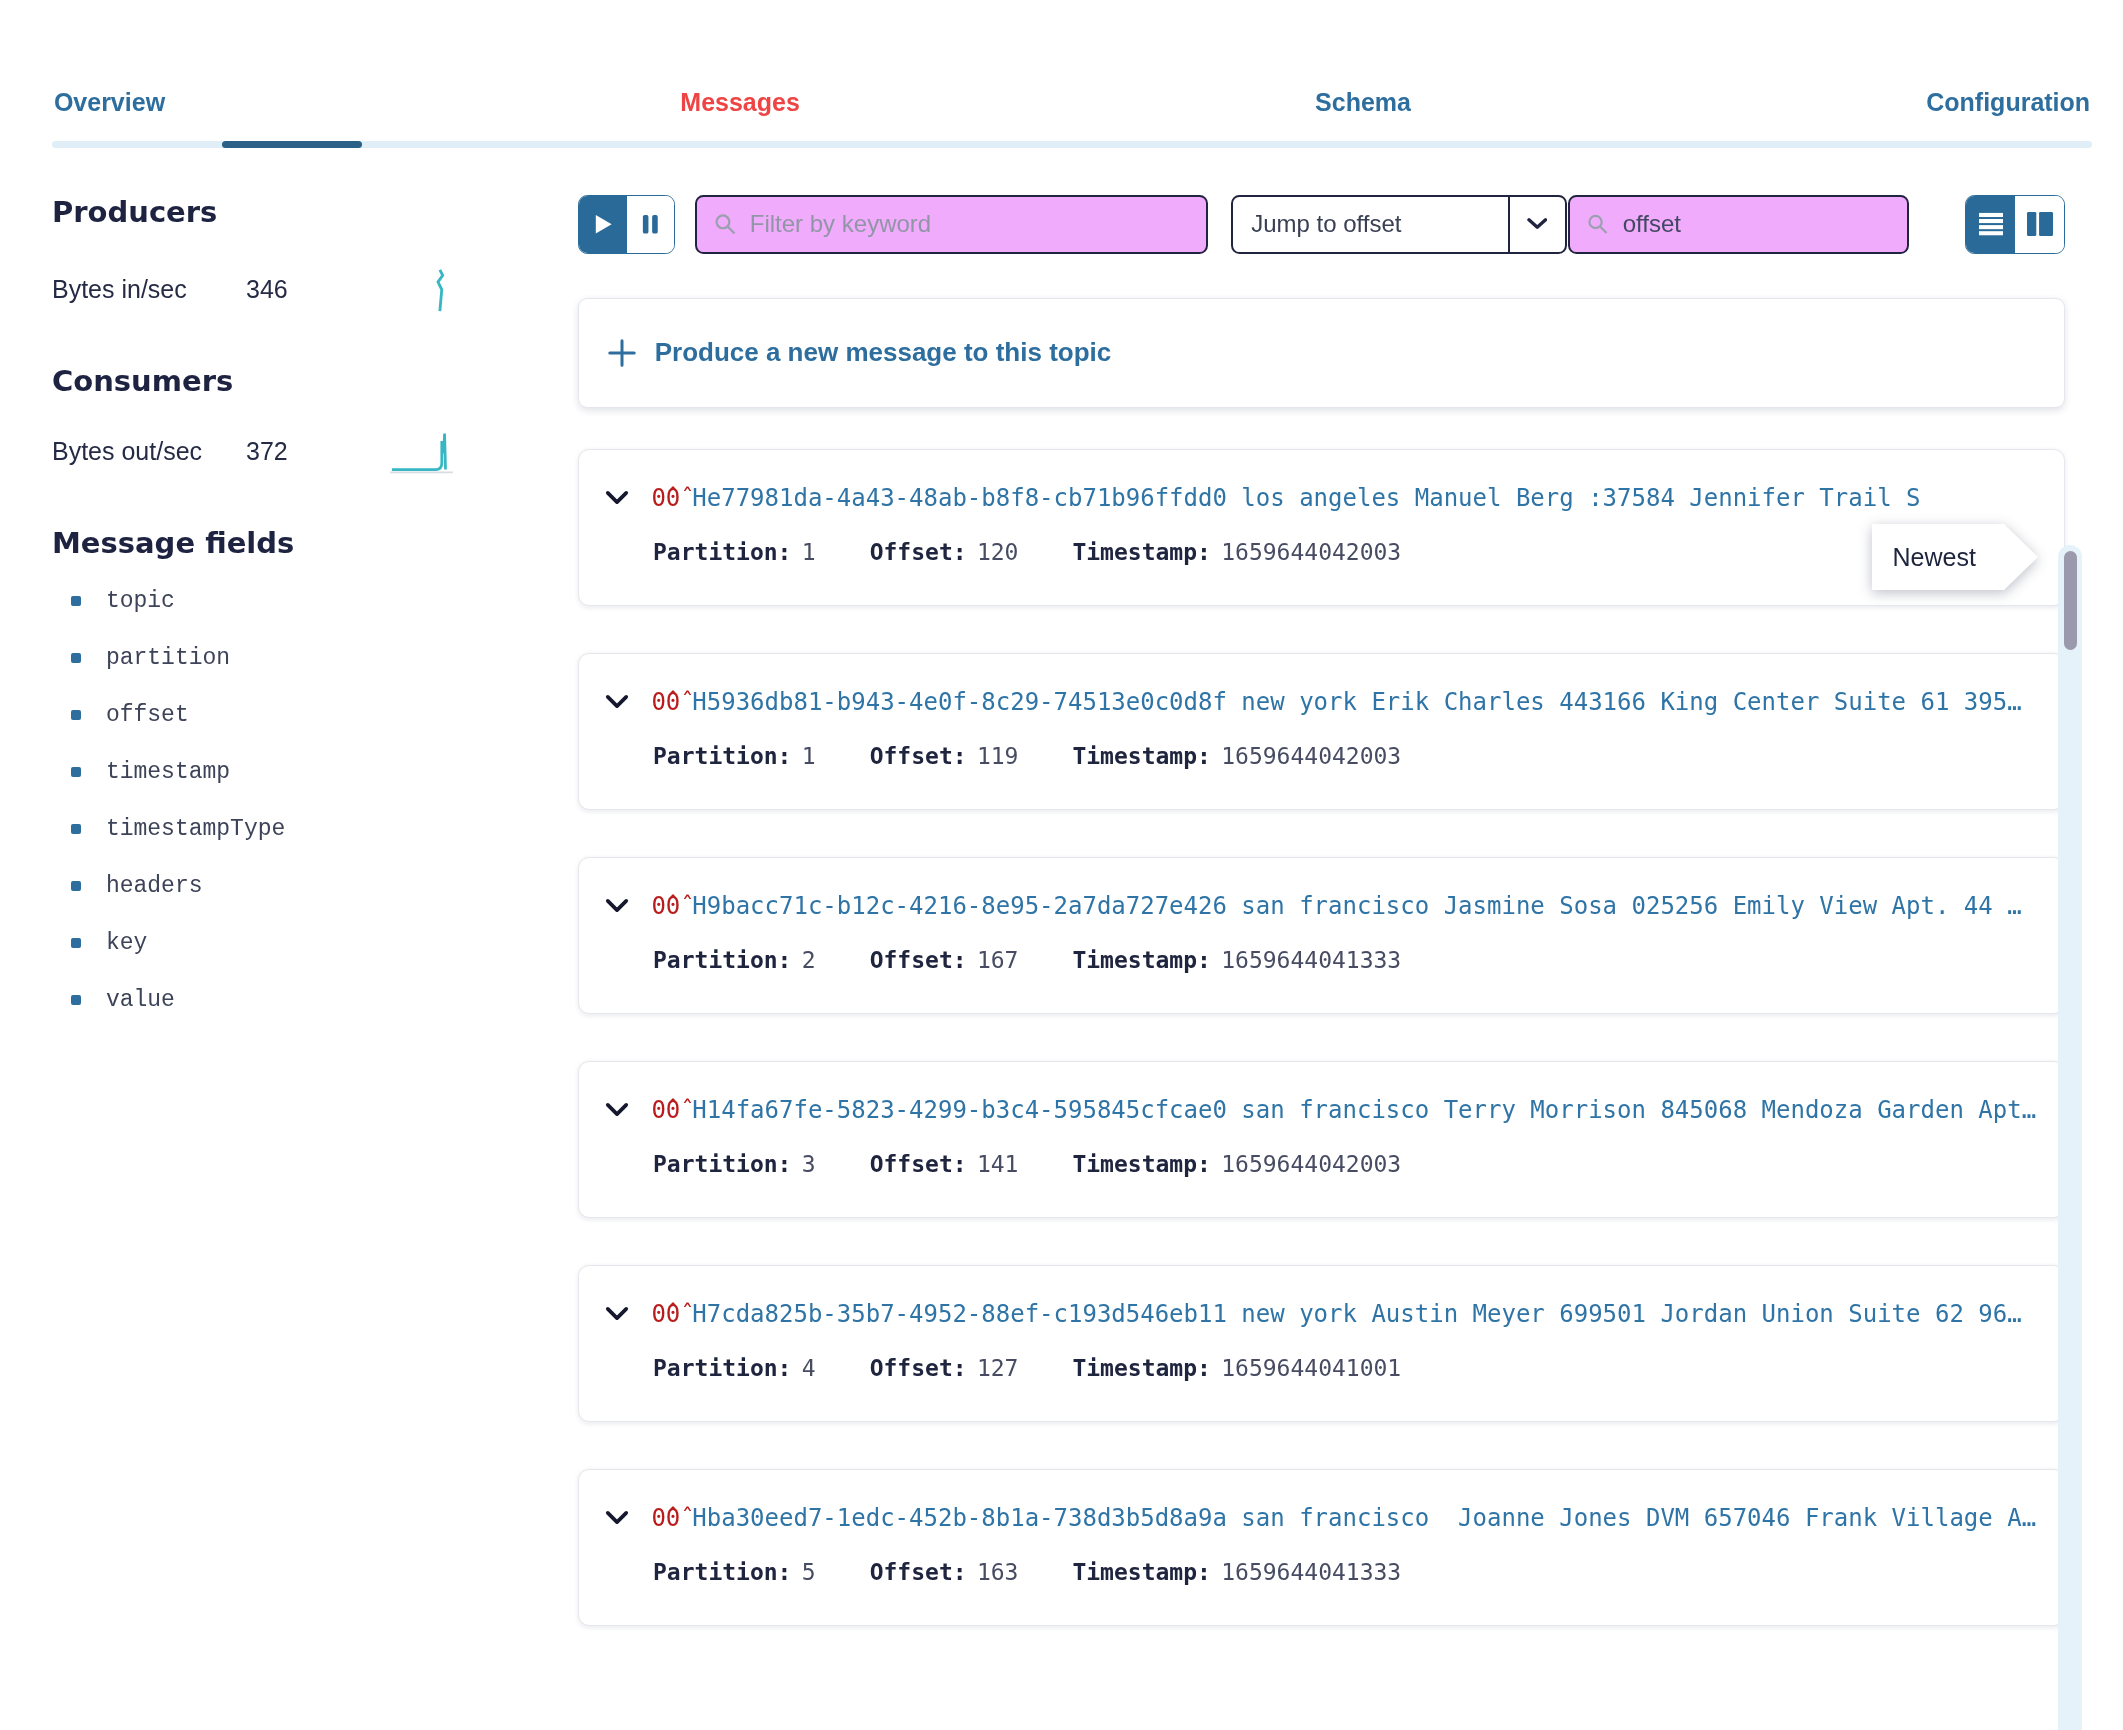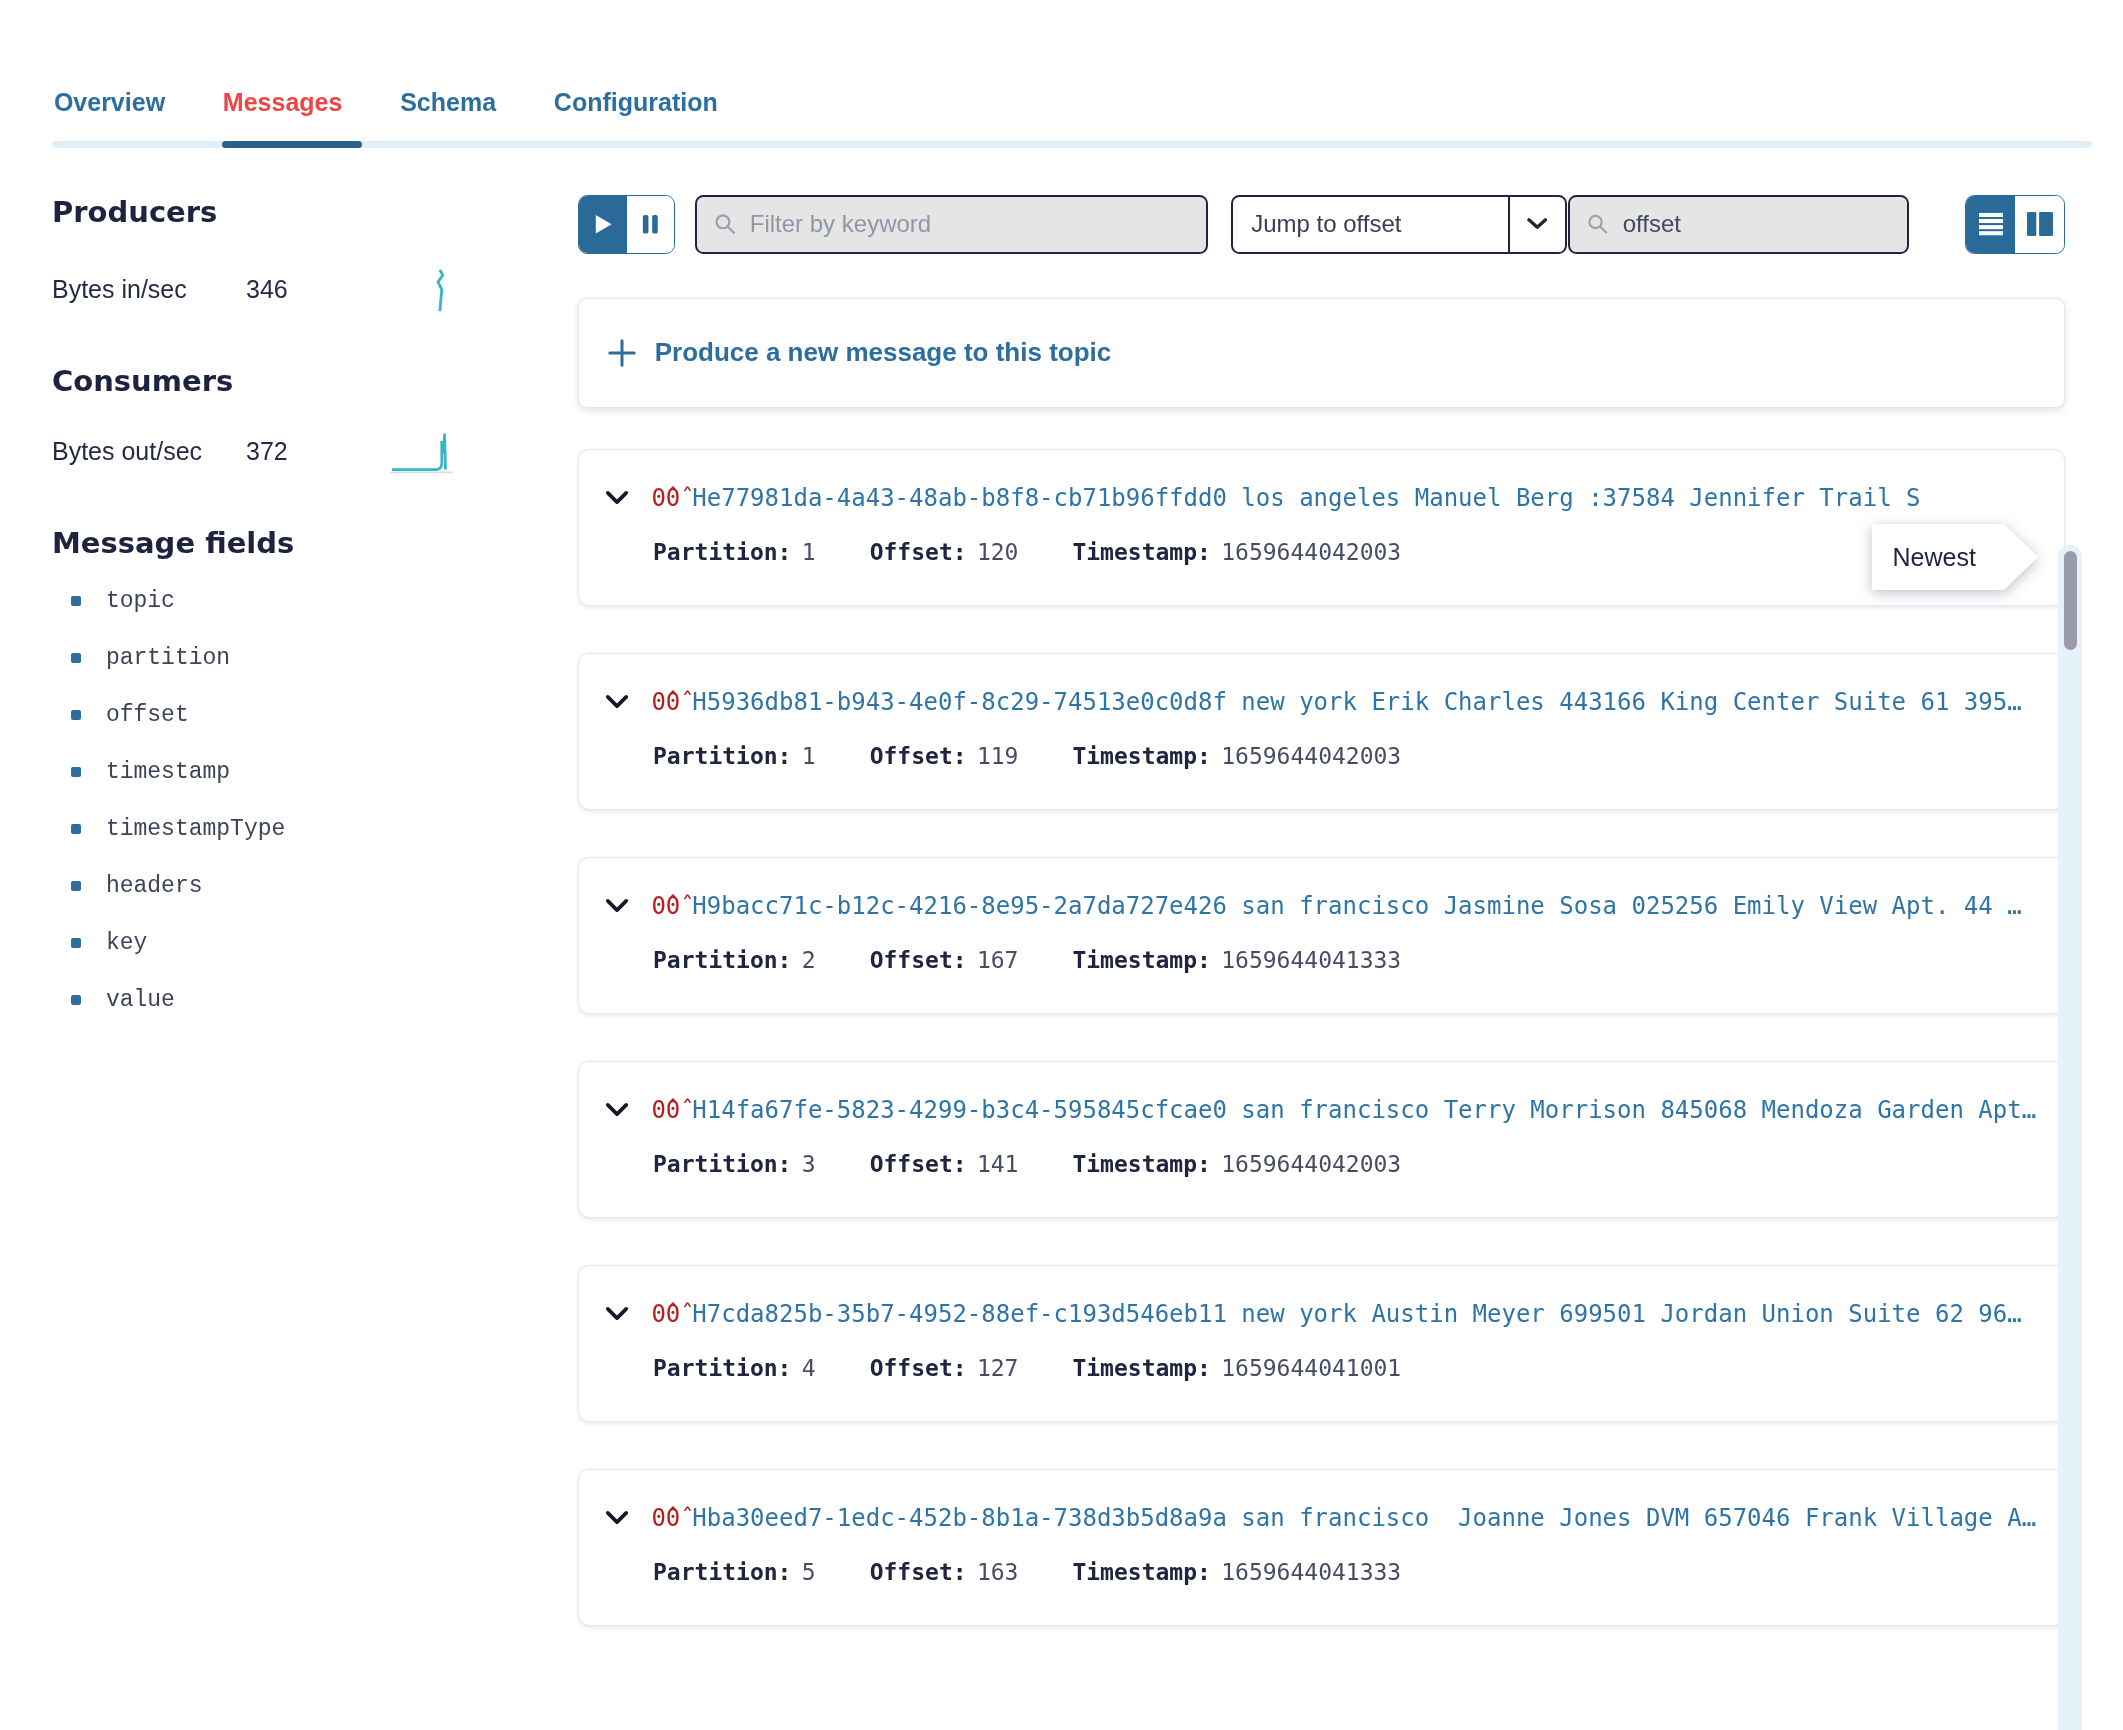--- a/index.html
+++ b/index.html
@@ -9,21 +9,21 @@
 
   
   .topbar { position:relative; padding:41px 56px 0 52px; }
   .title  { font-family:"DejaVu Sans", sans-serif; font-weight:800; font-size:47px;
             letter-spacing:-0.9px; color:#191d33; }
   .lineage { position:absolute; right:58px; top:52px; display:flex; align-items:center; gap:12px;
              color:#2d6e9e; font-size:26px; font-weight:700; cursor:pointer; text-decoration:none; }
 
   
   .tabs { margin-top:88px; padding:0 32px 0 52px; }
-  .tabrow { display:flex; gap:54px; }
+  .tabrow { display:flex; gap:54px;justify-content:space-between; }
   .tab { background:none; border:none; font-family:"Liberation Sans", sans-serif;
          font-size:25px; font-weight:600; color:#2d6e9e; padding:0 1.9px 24px 1.9px; cursor:pointer; }
   .tab.active { color:#ef4444; }
   .tabtrack { position:relative; height:6.5px; background:#e0eef8; border-radius:3.7px; }
   .tabactive { position:absolute; left:170px; top:0; width:140px; height:6.5px;
                background:#2b6186; border-radius:3.7px; }
 
   
   .layout { display:flex; }
   aside { flex:0 0 578px; padding:47px 0 0 52px; }
@@ -44,21 +44,21 @@
   main { flex:1; position:relative; padding:47px 75px 0 0; }
 
   .toolbar { display:flex; align-items:center; height:59px; }
   .playpause { display:flex; width:97px; height:59px; border:1.9px solid #2a6a99;
                border-radius:9.3px; overflow:hidden; background:#fff; }
   .playpause button { flex:1; border:none; display:flex; align-items:center; justify-content:center; cursor:pointer; }
   .btn-play { background:#2a6a99; }
   .btn-pause { background:#ffffff; }
 
   .inputbox { display:flex; align-items:center; gap:14px; height:59px; padding:0 17px;
-              border:2.3px solid #20243f; border-radius:8.4px; background:#e5e5e5; }
+              border:2.3px solid #20243f; border-radius:8.4px; background:#f0abfc; }
   .filter { width:513px; margin-left:19.6px; }
   .offset { width:341px; margin-left:1.9px; }
   .inputbox input { border:none; outline:none; width:100%; background:transparent;
                     font-family:"Liberation Sans", sans-serif; font-size:24px; color:#424860; }
   .filter input::placeholder { color:#9096a6; opacity:1; }
 
   .select { display:flex; align-items:center; width:336px; height:59px; margin-left:23px;
             border:2.3px solid #20243f; border-radius:8.4px; background:#fff; cursor:pointer;gap:8px; }
   .selval { flex:1; padding-left:18.6px; font-size:24px; color:#3a4054; }
   .selchev { width:57px; align-self:stretch; border-left:2.3px solid #20243f;

